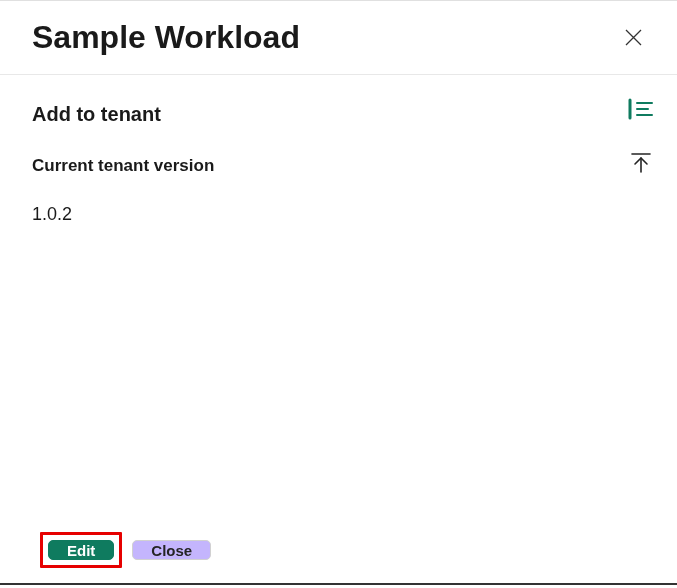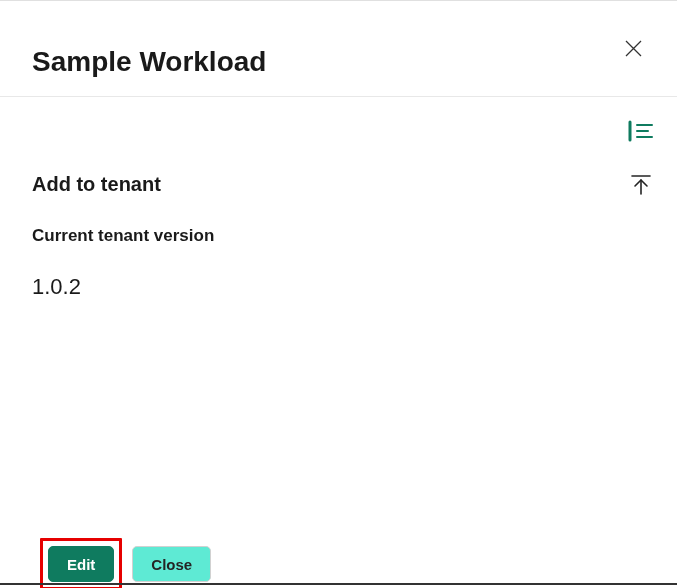--- a/index.html
+++ b/index.html
@@ -13,24 +13,23 @@
       overflow: hidden;
     }
     .header {
       display: flex;
       justify-content: space-between;
       align-items: center;
       padding: 18px 28px 18px 32px;
       border-bottom: 1px solid #e8e8e8;
     }
     .header h1 {
-      font-size: 28px;
+      font-size: 32px;
       font-weight: 700;
       color: #1a1a1a;
-      margin-top: 27px;
     }
     .close-x {
       width: 32px;
       height: 32px;
       display: flex;
       align-items: center;
       justify-content: center;
       cursor: pointer;
       color: #333;
     }
@@ -41,36 +40,35 @@
     }
     .content {
       flex: 1;
       padding: 28px 10px 0 32px;
       position: relative;
       display: flex;
       flex-direction: column;
     }
     .content-main {
       flex: 1;
-      margin-top: 48px;
     }
     .section-title {
       font-size: 20px;
       font-weight: 700;
       color: #1a1a1a;
       margin-bottom: 30px;
     }
     .field-label {
       font-size: 17px;
       font-weight: 700;
       color: #1a1a1a;
       margin-bottom: 28px;
     }
     .field-value {
-      font-size: 22px;
+      font-size: 18px;
       font-weight: 400;
       color: #1a1a1a;
     }
     .side-rail {
       width: 58px;
       padding: 22px 14px 0 0;
       display: flex;
       flex-direction: column;
       align-items: center;
       gap: 30px;
@@ -90,39 +88,39 @@
       padding: 14px 0 24px 8px;
       align-items: center;
     }
     .highlight-box {
       border: 3px solid #e60000;
       padding: 5px;
       border-radius: 1px;
       display: inline-flex;
     }
     .btn {
-      height: 36px;
+      height: 20px;
       padding: 0 18px;
       border-radius: 5px;
       font-size: 15px;
       font-weight: 600;
       cursor: pointer;
       display: inline-flex;
       align-items: center;
       justify-content: center;
       gap: 8px;
       font-family: inherit;
     }
     .btn-primary {
       background: #0f7b5f;
       color: #ffffff;
       border: 1px solid #0f7b5f;
     }
     .btn-secondary {
-      background: #5eead4;
+      background: #c4b5fd;
       color: #242424;
       border: 1px solid #d1d1d1;
     }
     .btn-secondary svg { color: #242424; }
     .bottom-line {
       position: absolute;
       left: 0;
       right: 0;
       bottom: 3px;
       height: 2px;

